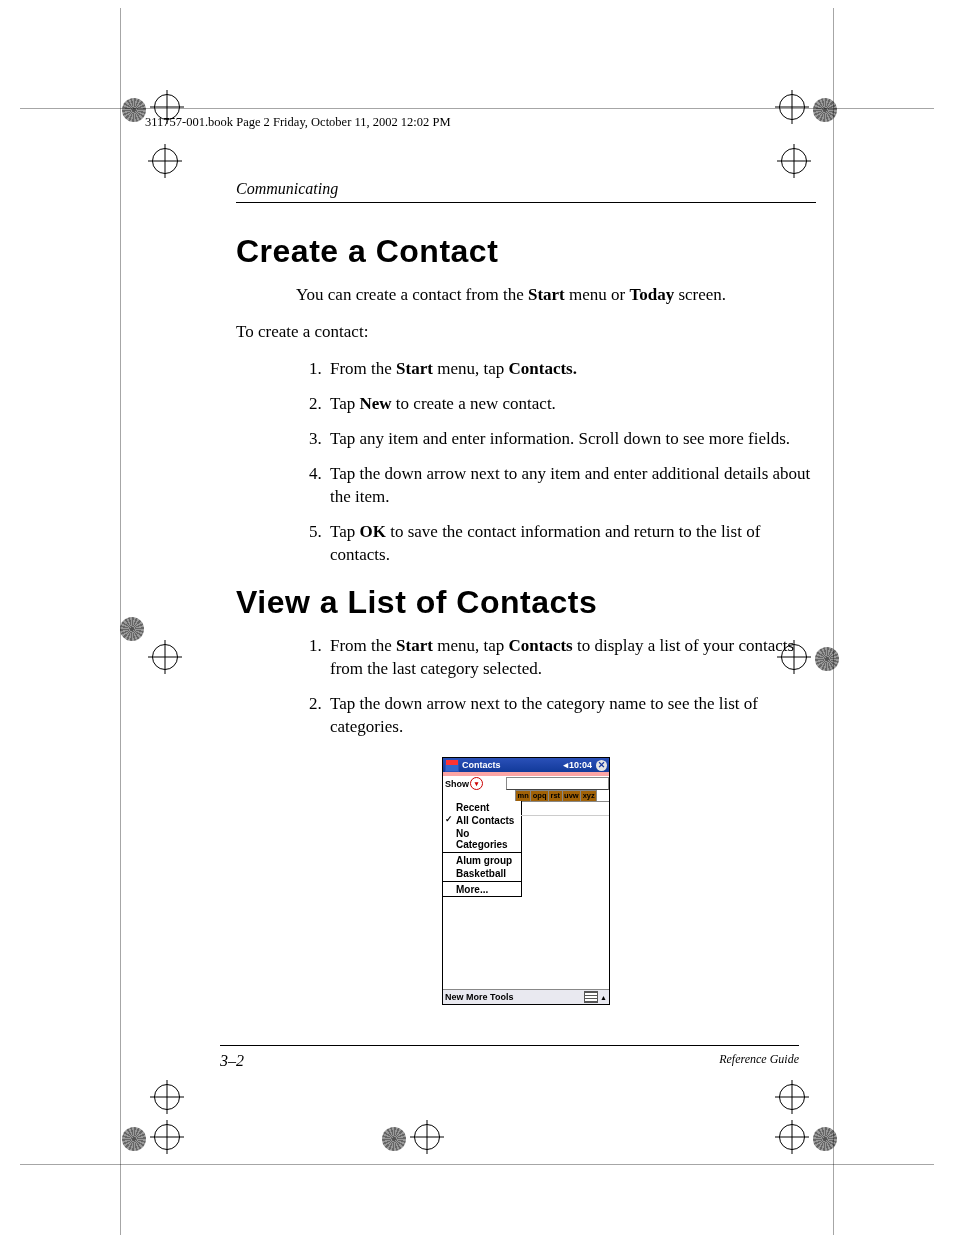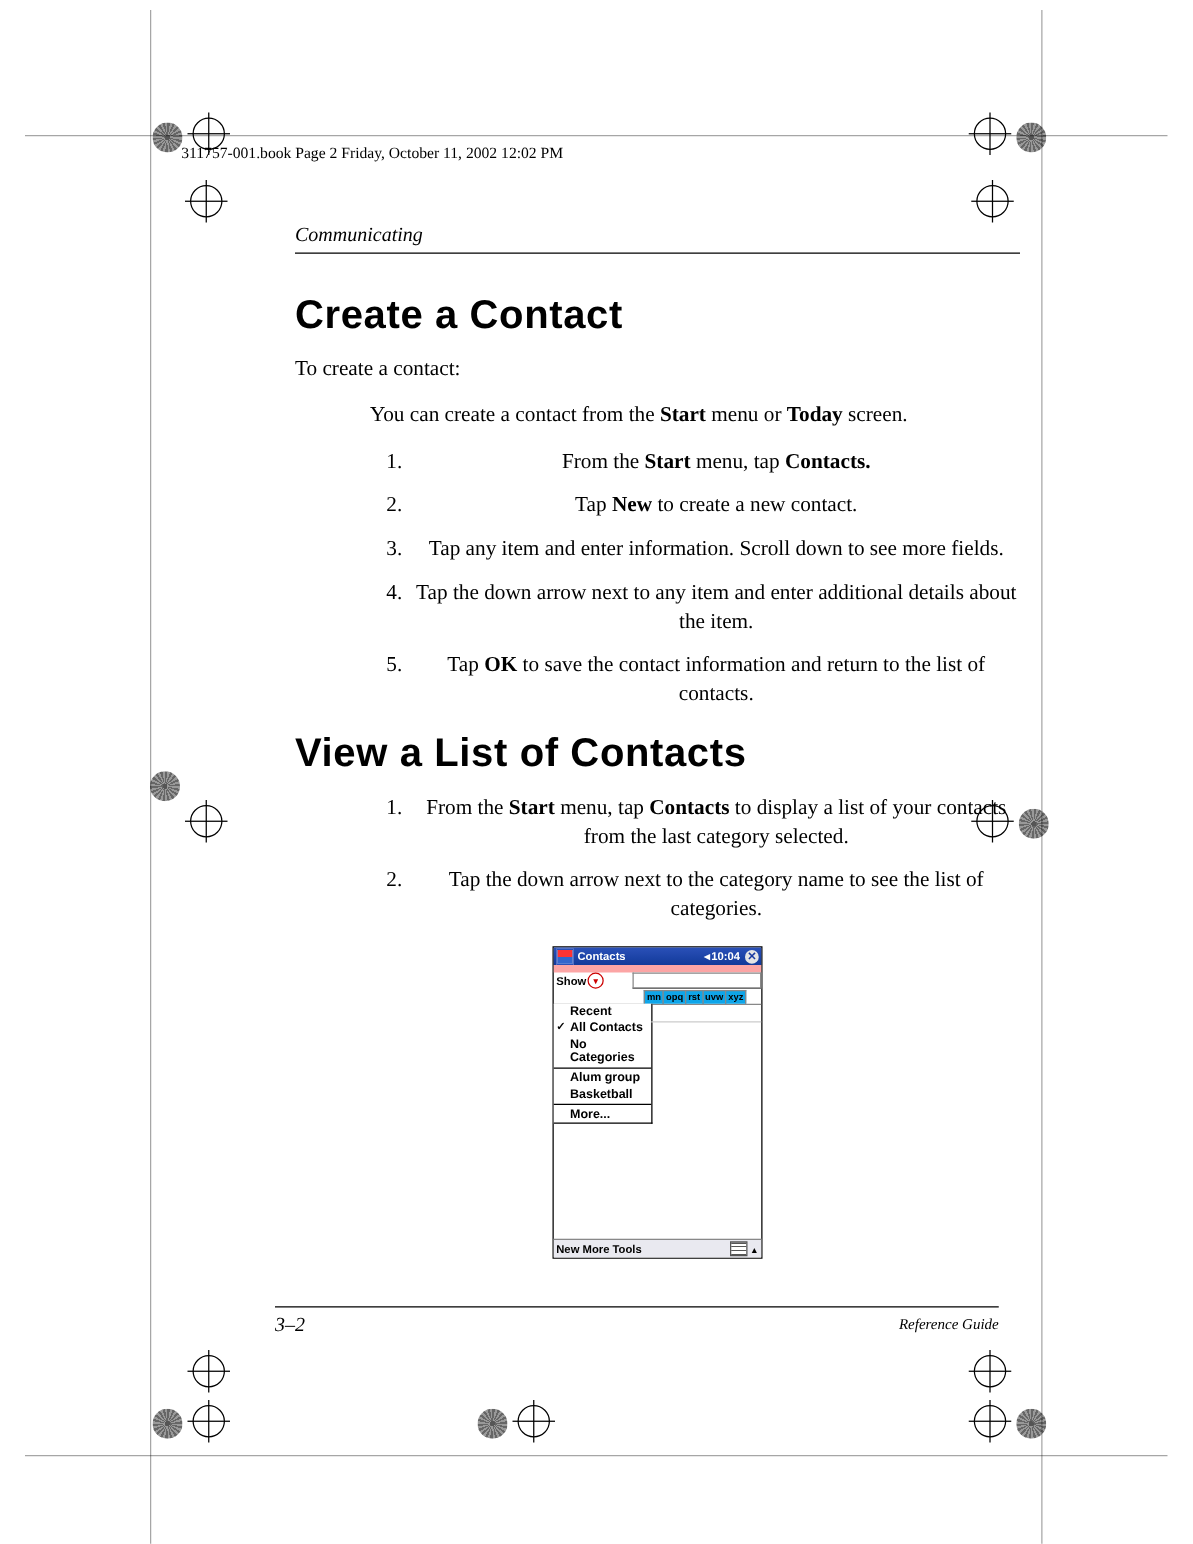--- a/index.html
+++ b/index.html
@@ -84,21 +84,21 @@
   p.body, li {
     font-size:17px;
     line-height:1.35;
   }
   p.body { margin:6px 0 14px 60px; }
   p.intro { margin:6px 0 14px 0; }
   ol.steps {
     margin:6px 0 18px 70px;
     padding-left:20px;
   }
-  ol.steps li { margin-bottom:12px; padding-left:4px;text-align:center;}
+  ol.steps li { margin-bottom:12px; padding-left:4px;}
   ol.steps li p { margin:10px 0 0; }
   b { font-weight:700; }
 
   .footer {
     position:absolute;
     left:220px; right:155px;
     top:1045px;
   }
   .footer hr { border:none; border-top:1.5px solid #000; margin:0 0 6px;}
   .footer .pn { font-style:italic; font-size:16px; float:left;}
@@ -132,40 +132,40 @@
   }
   .ppc .titlebar .spacer{flex:1;}
   .ppc .titlebar .spk::before{content:"\25C2"; font-size:9px; margin-right:1px;}
   .ppc .titlebar .close{
     width:11px;height:11px;border-radius:50%;
     background:#e5e5e5;color:#1a3aa0;
     display:flex;align-items:center;justify-content:center;
     font-size:9px;margin-left:4px;
   }
   .ppc .row2 {
-    display:flex; height:14px; border-top:6px solid #fca5a5; align-items:flex-start;
+    display:flex; height:14px; border-top:4px solid #fca5a5; align-items:flex-end;
   }
   .ppc .show {
     padding:0 1px 0 2px; font-size:9px; display:flex; align-items:center;
   }
   .ppc .show .circ{
     width:11px;height:11px;border:1.5px solid #c00;border-radius:50%;
     display:inline-flex;align-items:center;justify-content:center;
     font-size:7px;color:#c00;margin-left:1px;
   }
   .ppc .search {
     flex:1; margin-left:22px; height:11px;
     border:1px solid #888; border-bottom:1px solid #444;
     background:#fff;
   }
   .ppc .tabs {
     display:flex;height:11px;font-size:7.5px;font-weight:700;
     border-bottom:1px solid #888; padding-left:72px;
   }
-  .ppc .tabs span{border:1px solid #888;border-bottom:none;padding:0 1.5px;height:10px;line-height:10px;margin-right:-1px;background:#0ea5e9;}
+  .ppc .tabs span{border:1px solid #888;border-bottom:none;padding:0 1.5px;height:10px;line-height:10px;margin-right:-1px;background:#a16207;}
   .ppc .catlist{
     width:78px;border:1px solid #000;border-left:none;border-top:none;margin-top:-1px;
     background:#fff;
   }
   .ppc .catlist .item{
     padding:1px 3px 1px 13px;font-size:10px;font-weight:700;position:relative;
     border-bottom:0;line-height:11px;
   }
   .ppc .catlist .item.check::before{
     content:"\2713"; position:absolute; left:2px; top:0; font-size:9px;
@@ -239,25 +239,25 @@
 </div>
 
 <div class="meta-line">311757-001.book  Page 2  Friday, October 11, 2002  12:02 PM</div>
 
 <div class="content">
   <div class="running-head">Communicating</div>
   <hr class="thin">
 
   <h1 class="section">Create a Contact</h1>
 
-  <p class="body intro" style="margin-left:0">To create a contact:</p>
-
   <p class="body">
     <span>You can create a contact from the </span><b>Start</b><span> menu or </span><b>Today</b><span> screen.</span>
   </p>
+
+  <p class="body intro" style="margin-left:0">To create a contact:</p>
 
   <ol class="steps">
     <li>
       <span>From the </span><b>Start</b><span> menu, tap </span><b>Contacts.</b>
     </li>
     <li>
       <span>Tap </span><b>New</b><span> to create a new contact.</span>
     </li>
     <li>Tap any item and enter information. Scroll down to see more fields.</li>
     <li>

